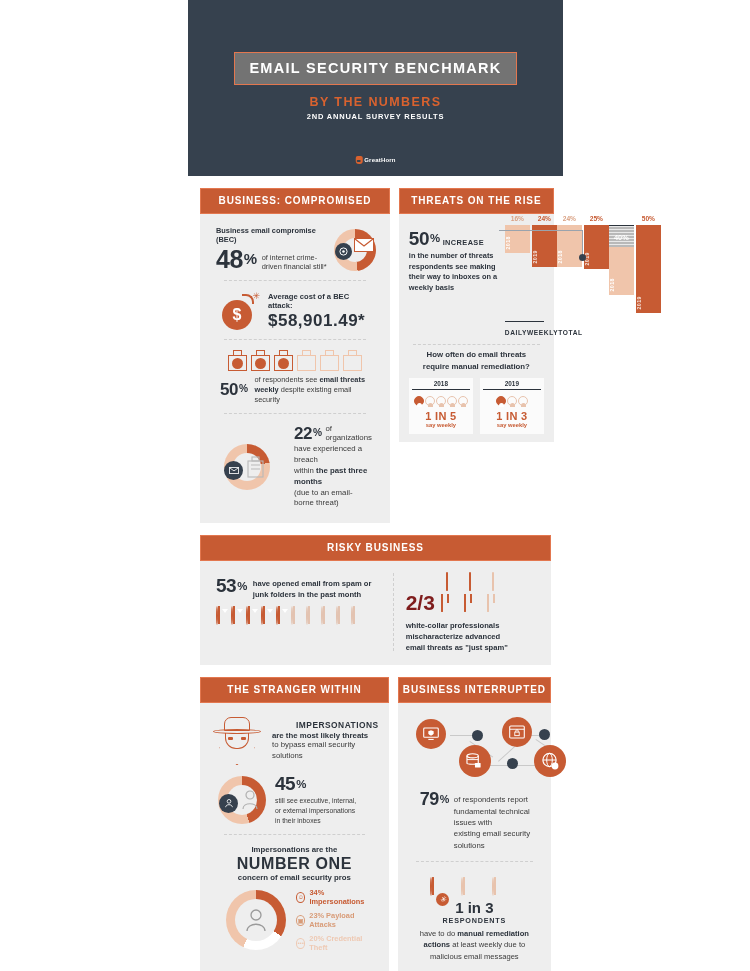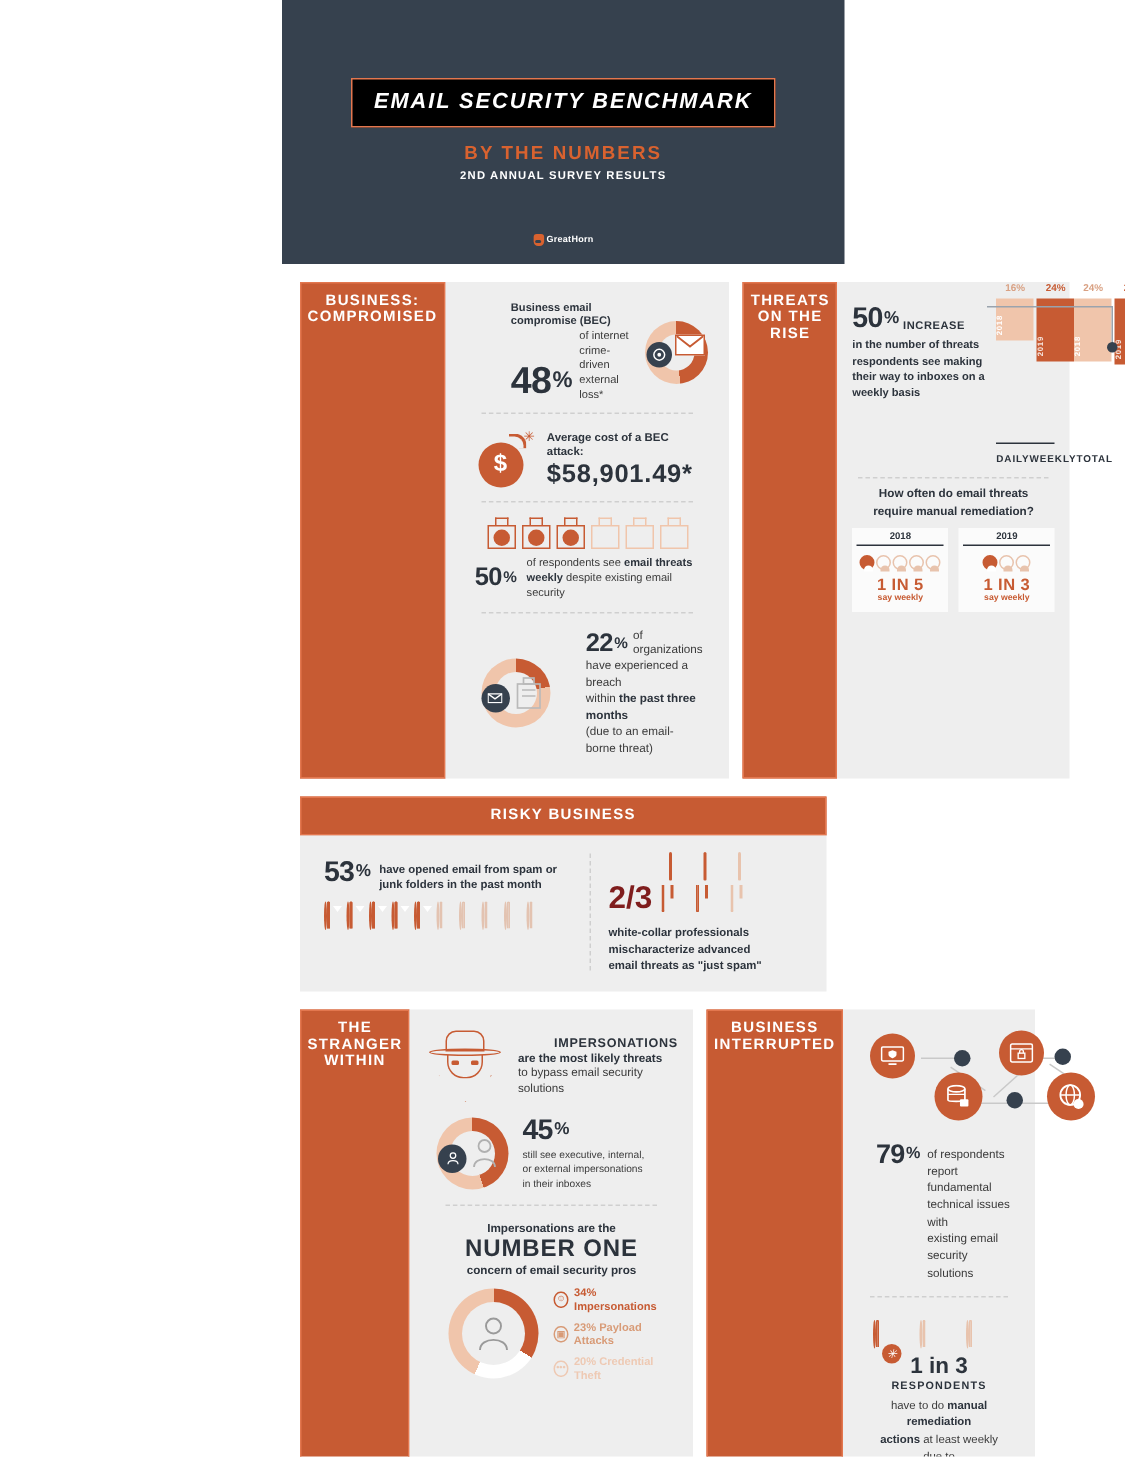--- a/index.html
+++ b/index.html
@@ -15,22 +15,22 @@
     background: #ffffff;
   }
 
   
   .hero {
     background: #36414e; height: 176px; width: 375px;
     display:flex; flex-direction:column; align-items:center; justify-content:flex-start;
     padding-top: 52px; position: relative;
   }
   .hero-title-box {
-    background:#000000; border:1px solid #e3774f;
-    padding: 7px 14px 8px; margin-bottom: 10px; font-style: italic;
+    background:#737373; border:1px solid #e3774f;
+    padding: 7px 14px 8px; margin-bottom: 10px;
   }
   .hero-title {
     color:#fff; font-size:14.5px; font-weight:bold; letter-spacing:1.3px;
     white-space:nowrap;
   }
   .hero-sub {
     color:#d9622f; font-size:12.5px; font-weight:bold; letter-spacing:1.4px; margin-bottom:3px;
   }
   .hero-sub2 {
     color:#fff; font-size:7.5px; font-weight:bold; letter-spacing:0.8px;
@@ -45,38 +45,38 @@
     border-radius: 2px 2px 3px 3px; position:relative;
   }
   .shield-mark::after{
     content:""; position:absolute; left:1.5px; top:3.5px; width:4px; height:2px;
     background:#36414e; border-radius:1px;
   }
 
   
   .band { padding: 0 12px; }
   .cols { display:flex; gap: 9px; padding: 0 12px; }
-  .col { flex: 1; display:flex; flex-direction:row; }
+  .col { flex: 1; display:flex; flex-direction:column; }
   .card { background:#eeeeee; }
   .hdr {
     background:#c75b33; border:1px solid #e3774f;
     color:#fff; text-align:center; font-weight:bold;
     font-size:10px; letter-spacing:0.9px; padding:6px 4px 7px;
   }
   .hdr .light { font-weight:bold; }
   .divider { height:1px; border-top:1px dashed #cfcfcf; margin: 6px 14px; }
 
   .big-num { font-weight:bold; color:#2c333c; letter-spacing:-0.5px; }
   .pct-sym { font-size:0.6em; vertical-align:0.25em; margin-left:1px; }
   .txt { color:#3a3a3a; line-height:1.35; }
   .b { font-weight:bold; color:#2c333c; }
 
   
   .s1 { padding: 10px 10px 12px; }
-  .bec-row { display:flex; align-items:center; gap:6px; padding: 2px 4px 0 6px; margin-left: 28px; }
+  .bec-row { display:flex; align-items:center; gap:6px; padding: 2px 4px 0 6px; }
   .bec-text { flex:1; }
   .bec-head { font-size:7.4px; font-weight:bold; color:#2c333c; margin-bottom:1px; }
   .bec-line { display:flex; align-items:flex-end; gap:5px; }
   .bec-48 { font-size:25px; }
   .bec-desc { font-size:7.4px; line-height:1.3; color:#3a3a3a; padding-bottom:2px; }
 
   .donut {
     width:42px; height:42px; border-radius:50%; position:relative; flex:0 0 42px;
   }
   .donut::after{
@@ -327,21 +327,21 @@
       <div class="hdr">BUSINESS: COMPROMISED</div>
       <div class="card s1">
 
         <div class="bec-row">
           <div class="bec-text">
             <div class="bec-head">Business email compromise (BEC)</div>
             <div class="bec-line">
               <span class="big-num bec-48"><span>48</span><span class="pct-sym">%</span></span>
               <span class="bec-desc">
                 <span>of internet crime-</span><br>
-                <span>driven external loss*</span>
+                <span>driven financial still*</span>
               </span>
             </div>
           </div>
           <div class="donut" style="background:conic-gradient(#c75b33 0 48%, #f0c5ab 48% 100%);">
             <span class="donut-icon" style="right:2px;top:9px;width:20px;height:14px;border:1.4px solid #c75b33;background:#fff;">
               <svg width="18" height="12" viewBox="0 0 18 12">
                 <path d="M0 0 L9 7 L18 0" stroke="#c75b33" stroke-width="1.3" fill="none"></path>
               </svg>
             </span>
             <span class="donut-icon" style="left:1px;top:14px;">

